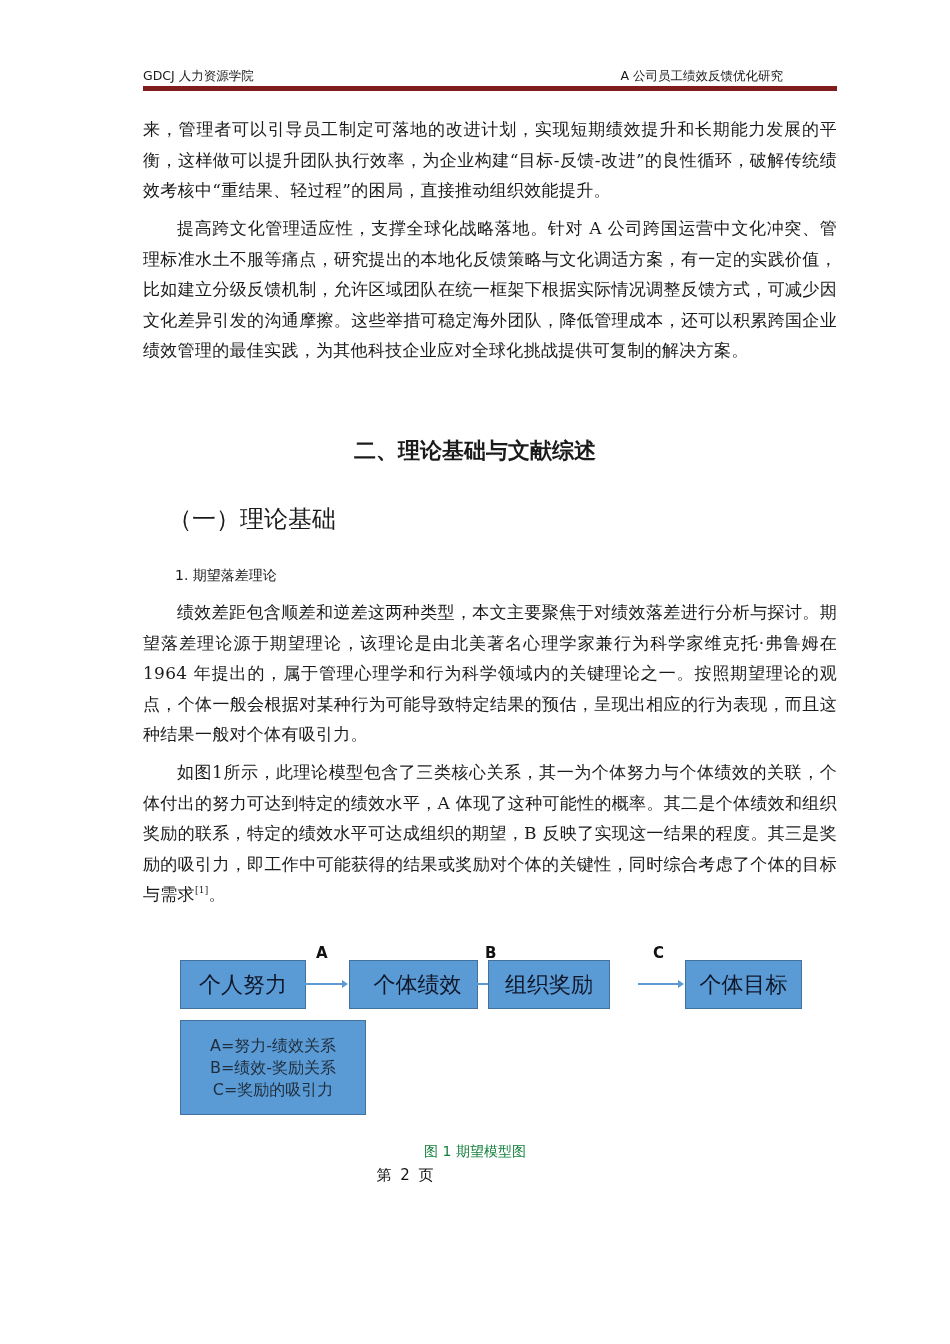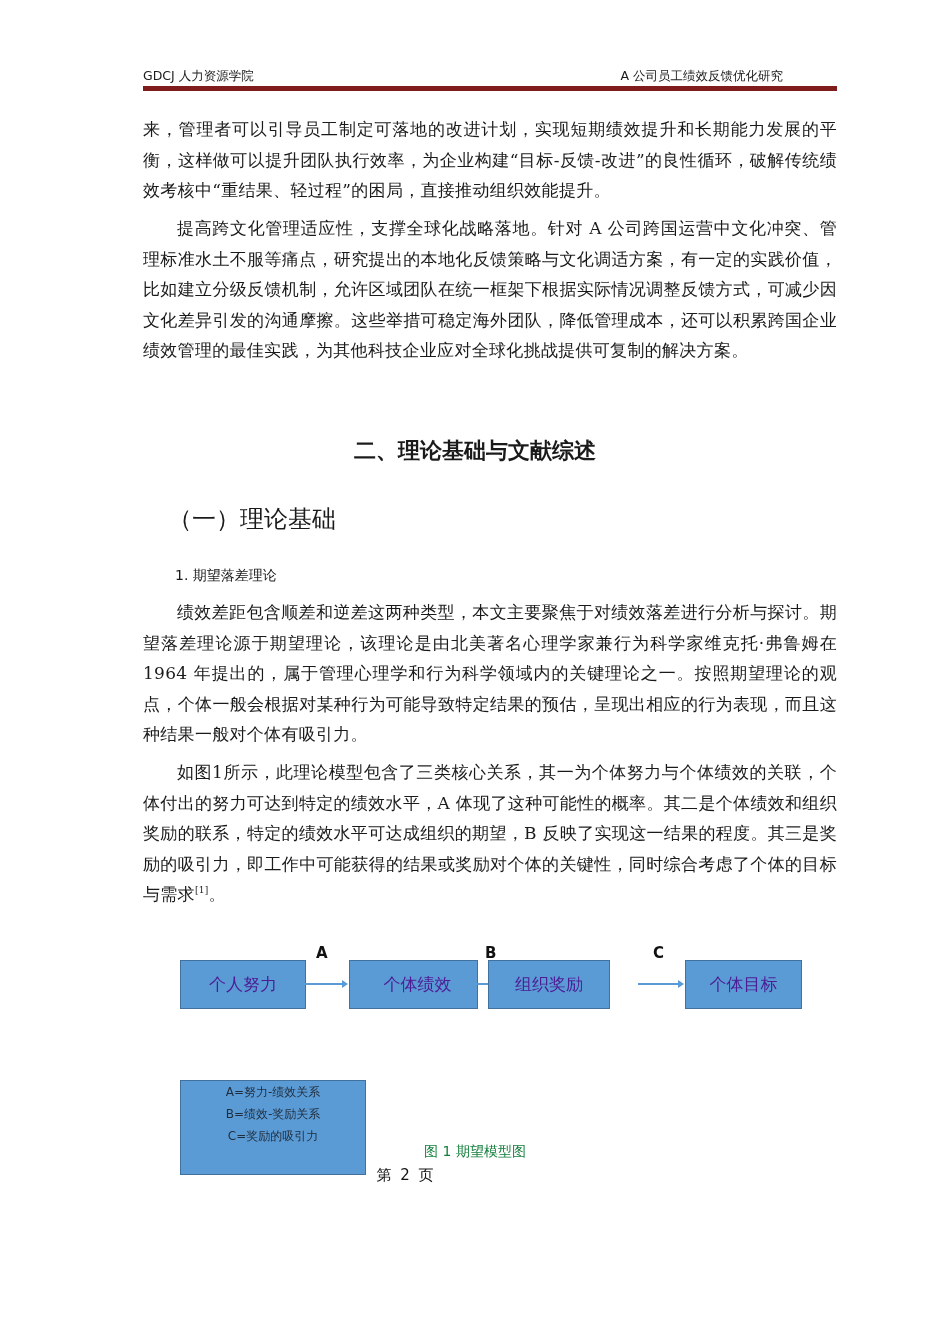--- a/index.html
+++ b/index.html
@@ -15,28 +15,28 @@
   .para.indent { text-indent: 34px; }
   .h1 { position: absolute; left: 0; width: 950px; top: 436px; text-align: center;
         font-family: "DejaVu Sans", "Liberation Sans", sans-serif; font-weight: bold; font-size: 22px; }
   .h2 { position: absolute; left: 168px; top: 503px; font-family: Liberation Serif, serif;
         font-size: 24px; }
   .h3 { position: absolute; left: 175px; top: 567px; font-family: "DejaVu Sans", "Liberation Sans", sans-serif;
         font-size: 14px; }
   sup { font-size: 9px; vertical-align: 7px; line-height: 0; }
   .box { position: absolute; background: #5b9bd5; border: 1px solid #41719c;
          display: flex; align-items: center; justify-content: center;
-         font-family: "DejaVu Serif", serif; font-size: 17px; color: #4c1d95; }
+         font-family: "DejaVu Serif", serif; font-size: 22px; color: #0f172a; }
   .arrow { position: absolute; height: 2px; background: #5b9bd5; }
   .arrow::after { content: ""; position: absolute; right: -5px; top: -3px;
                   border-left: 6px solid #5b9bd5; border-top: 4px solid transparent; border-bottom: 4px solid transparent; }
   .arrow-label { position: absolute; font-family: "DejaVu Sans", sans-serif; font-weight: bold; font-size: 15px; color: #111; }
-  .legend { position: absolute; left: 180px; top: 1080px; width: 184px; height: 93px;
+  .legend { position: absolute; left: 180px; top: 1020px; width: 184px; height: 93px;
             background: #5b9bd5; border: 1px solid #41719c; display: flex; flex-direction: column;
-            align-items: center; font-size: 12px; line-height: 22px; color: #1f2d3d;
+            align-items: center; justify-content: center; font-size: 16px; line-height: 22px; color: #1f2d3d;
             font-family: "DejaVu Sans", sans-serif; }
   .caption { position: absolute; left: 0; width: 950px; top: 1143px; text-align: center;
              font-family: "DejaVu Sans", sans-serif; font-size: 14px; color: #15803d; }
   .footer { position: absolute; left: 0; width: 810px; top: 1166px; text-align: center;
             font-family: "DejaVu Sans", sans-serif; font-size: 15px; color: #111; word-spacing: 4px; }
 </style>
 </head>
 <body>
 
 <div class="header">

